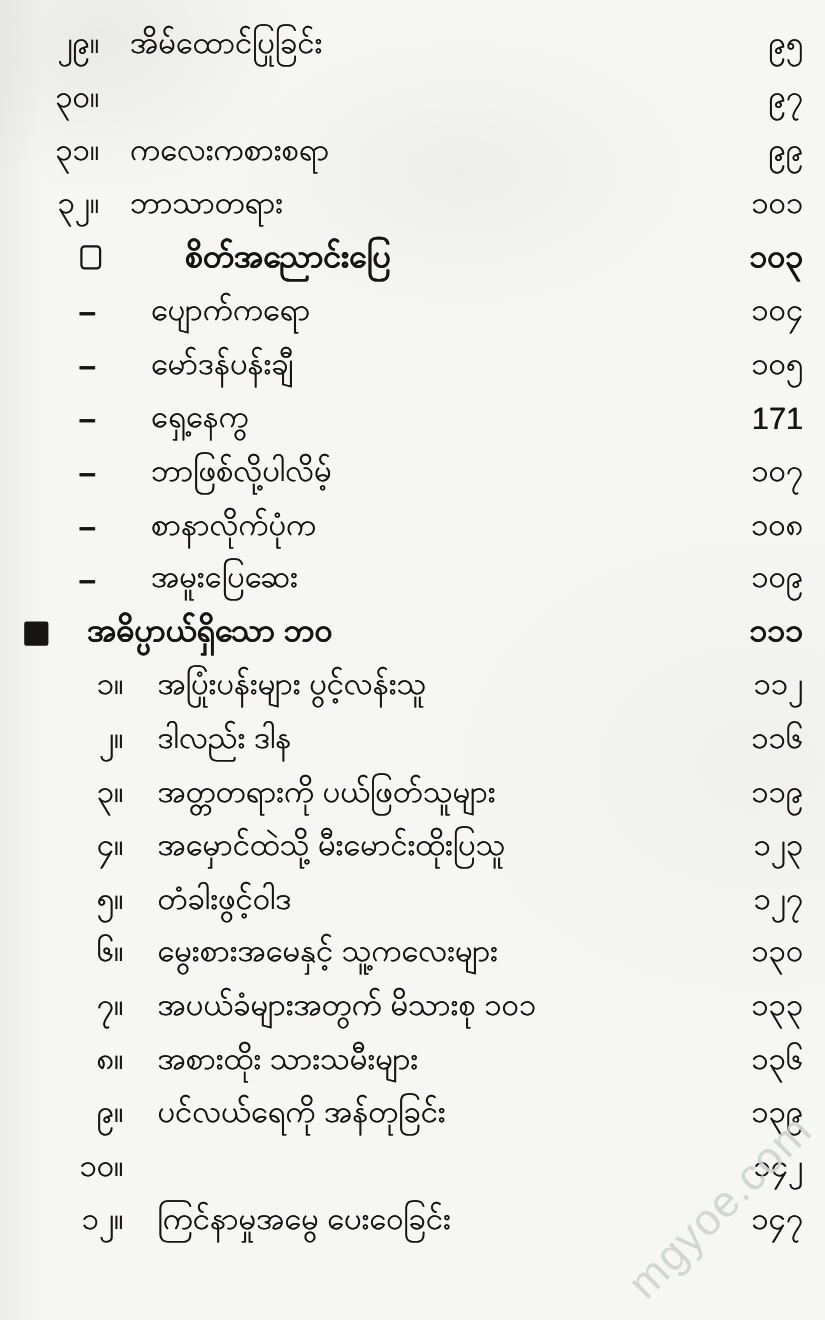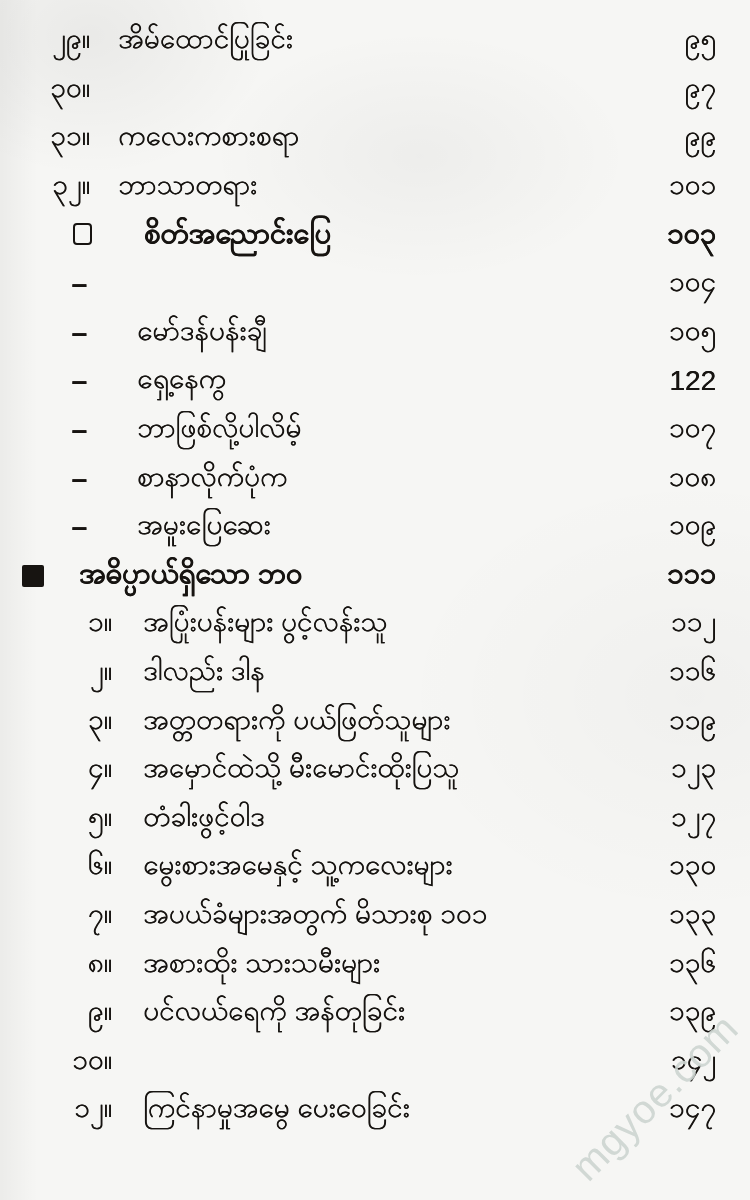--- a/index.html
+++ b/index.html
@@ -17,35 +17,35 @@
       radial-gradient(ellipse 260px 200px at 12% 3%, rgba(0,0,0,0.05), transparent 70%),
       radial-gradient(ellipse 420px 320px at 92% 58%, rgba(0,0,0,0.025), transparent 70%),
       linear-gradient(90deg, rgba(0,0,0,0.045), rgba(0,0,0,0) 5%),
       #f6f6f4;
   }
   .toc { position: absolute; top: 17px; left: 0; right: 0; }
   .row {
     display: flex;
     align-items: center;
     height: 48.6px;
-    padding-right: 34px;
+    padding-right: 20px;
     font-size: 28px;
     text-shadow: 0.4px 0 0 currentColor; 
     white-space: pre;
   }
   .marker { display: flex; justify-content: flex-end; align-items: center; }
   .page-no { margin-left: auto; }
 
   
   .row--numtop .marker { width: 90px; }
   .row--numtop .title  { margin-left: 28px; }
 
   
   .row--bullet .marker { width: 92px; }
-  .row--bullet .title  { margin-left: 52px; text-align: right; }
+  .row--bullet .title  { margin-left: 76px; text-align: right; }
 
   
   .row--dash .marker { width: 87px; font-weight: bold; }
   .row--dash .title  { margin-left: 50px; }
 
   
   .row--section { padding-left: 22px; }
   .row--section .marker { width: 23px; justify-content: flex-start; }
   .row--section .title  { margin-left: 34px; }
 
@@ -106,31 +106,32 @@
     <span class="title">ဘာသာတရား</span>
     <span class="page-no">၁၀၁</span>
   </div>
       <div class="row row--bullet row--bold">
     <span class="marker"><span class="sq-open"></span></span>
     <span class="title">စိတ်အညောင်းပြေ</span>
     <span class="page-no">၁၀၃</span>
   </div>
       <div class="row row--dash">
     <span class="marker">–</span>
+    <span class="title">ပျောက်ကရော</span>
     <span class="page-no">၁၀၄</span>
   </div>
       <div class="row row--dash">
     <span class="marker">–</span>
     <span class="title">မော်ဒန်ပန်းချီ</span>
     <span class="page-no">၁၀၅</span>
   </div>
       <div class="row row--dash">
     <span class="marker">–</span>
     <span class="title">ရှေ့နေကွ</span>
-    <span class="page-no">122</span>
+    <span class="page-no">171</span>
   </div>
       <div class="row row--dash">
     <span class="marker">–</span>
     <span class="title">ဘာဖြစ်လို့ပါလိမ့်</span>
     <span class="page-no">၁၀၇</span>
   </div>
       <div class="row row--dash">
     <span class="marker">–</span>
     <span class="title">စာနာလိုက်ပုံက</span>
     <span class="page-no">၁၀၈</span>

